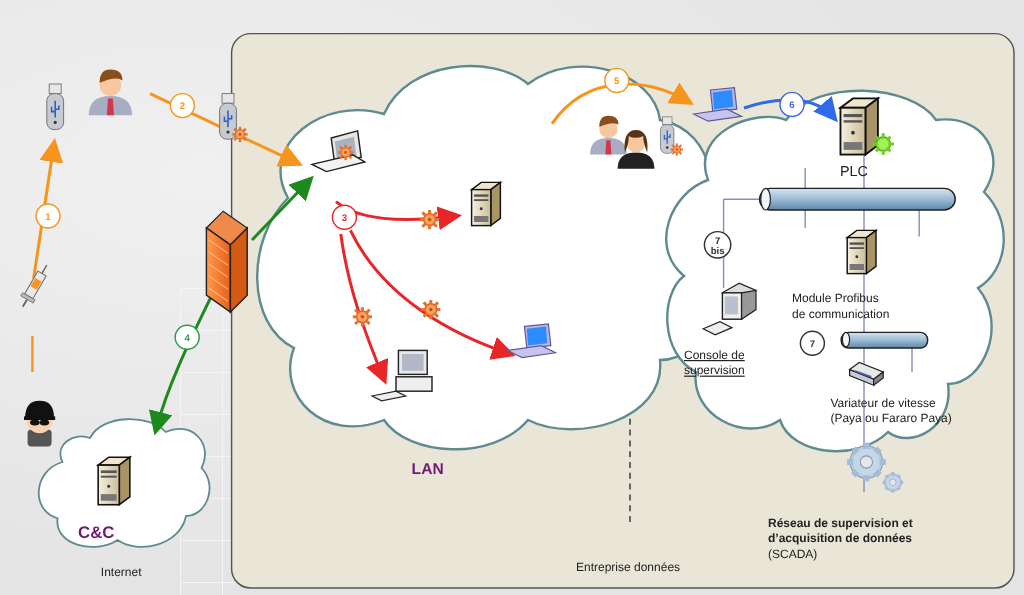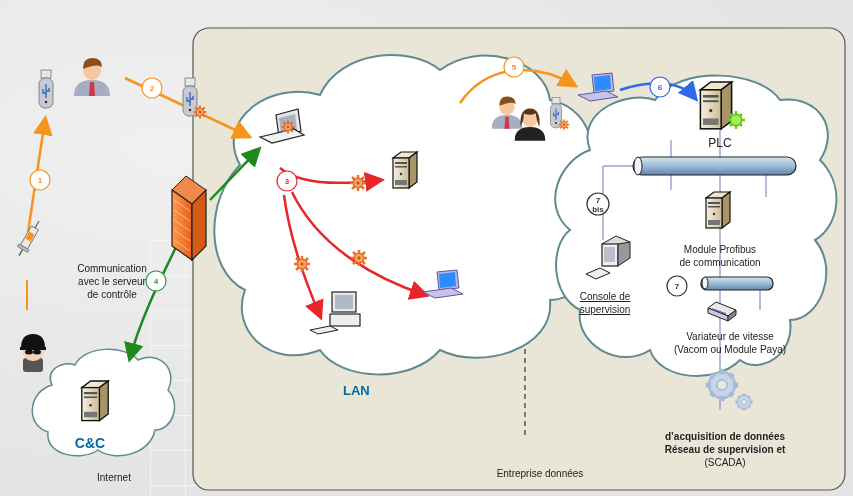--- a/index.html
+++ b/index.html
@@ -3,24 +3,24 @@
 <meta charset="utf-8">
 <style>
   html,body{margin:0;padding:0;}
   body{width:853px;height:496px;overflow:hidden;background:#e6e6e6;font-family:"Liberation Sans",sans-serif;position:relative;}
   #stage{position:absolute;left:0;top:0;width:853px;height:496px;}
   .bg-grid{position:absolute;left:0;top:0;width:853px;height:496px;
     background:radial-gradient(ellipse at 20% 30%, #f0f0f0 0%, #e4e4e4 70%);}
   .grid-lines{position:absolute;left:150px;top:240px;width:70px;height:256px;
     background-image:linear-gradient(#f6f6f6 1px,transparent 1px),linear-gradient(90deg,#f6f6f6 1px,transparent 1px);
     background-size:35px 35px;opacity:.9;}
-  .lbl{position:absolute;color:#222;text-align:center;line-height:13px;}
+  .lbl{position:absolute;color:#222;text-align:left;line-height:13px;}
   .small{font-size:10px;}
   .bold{font-weight:bold;}
-  .big{font-size:13px;font-weight:bold;color:#0369a1;}
+  .big{font-size:13px;font-weight:bold;color:#701a75;}
   svg text{font-family:"Liberation Sans",sans-serif;}
 </style>
 </head>
 <body>
 
 <div id="stage">
   <div class="bg-grid"></div>
   <div class="grid-lines"></div>
 
   <svg width="853" height="496" style="position:absolute;left:0;top:0">
@@ -290,40 +290,35 @@
           <text x="677" y="289" text-anchor="middle" font-size="8" font-weight="bold" fill="#333333">7</text>
         </g>
         <g>
           <circle cx="598" cy="204" r="11" fill="#fff" stroke="#333333" stroke-width="1.2"></circle>
           <text x="598" y="203" text-anchor="middle" font-size="8" font-weight="bold" fill="#333333">7</text>
           <text x="598" y="212" text-anchor="middle" font-size="8" font-weight="bold" fill="#333333">bis</text>
         </g>
       </g>
   </svg>
 
-  <div class="lbl small" style="left:62px;top:262px;width:100px;">
-    <div>Communication</div>
-    <div>avec le serveur</div>
-    <div>de contrôle</div>
-  </div>
   <div class="lbl big" style="left:65px;top:437px;width:50px;font-size:14px;">C&amp;C</div>
   <div class="lbl small" style="left:84px;top:471px;width:60px;">Internet</div>
   <div class="lbl big" style="left:343px;top:384px;width:50px;text-align:left;">LAN</div>
   <div class="lbl small" style="left:480px;top:467px;width:120px;">Entreprise données</div>
   <div class="lbl" style="left:700px;top:137px;width:40px;font-size:12px;">PLC</div>
   <div class="lbl small" style="left:660px;top:243px;width:120px;">
     <div>Module Profibus</div>
     <div>de communication</div>
   </div>
   <div class="lbl small" style="left:570px;top:290px;width:70px;text-decoration:underline;">
     <div>Console de</div>
     <div>supervision</div>
   </div>
-  <div class="lbl small" style="left:660px;top:330px;width:140px;">
+  <div class="lbl small" style="left:692px;top:330px;width:140px;">
     <div>Variateur de vitesse</div>
-    <div>(Vacom ou Module Paya)</div>
+    <div>(Paya ou Fararo Paya)</div>
   </div>
   <div class="lbl small" style="left:640px;top:430px;width:170px;">
+    <div class="bold">Réseau de supervision et</div>
     <div class="bold">d’acquisition de données</div>
-    <div class="bold">Réseau de supervision et</div>
     <div>(SCADA)</div>
   </div>
 </div>
 
 </body></html>

